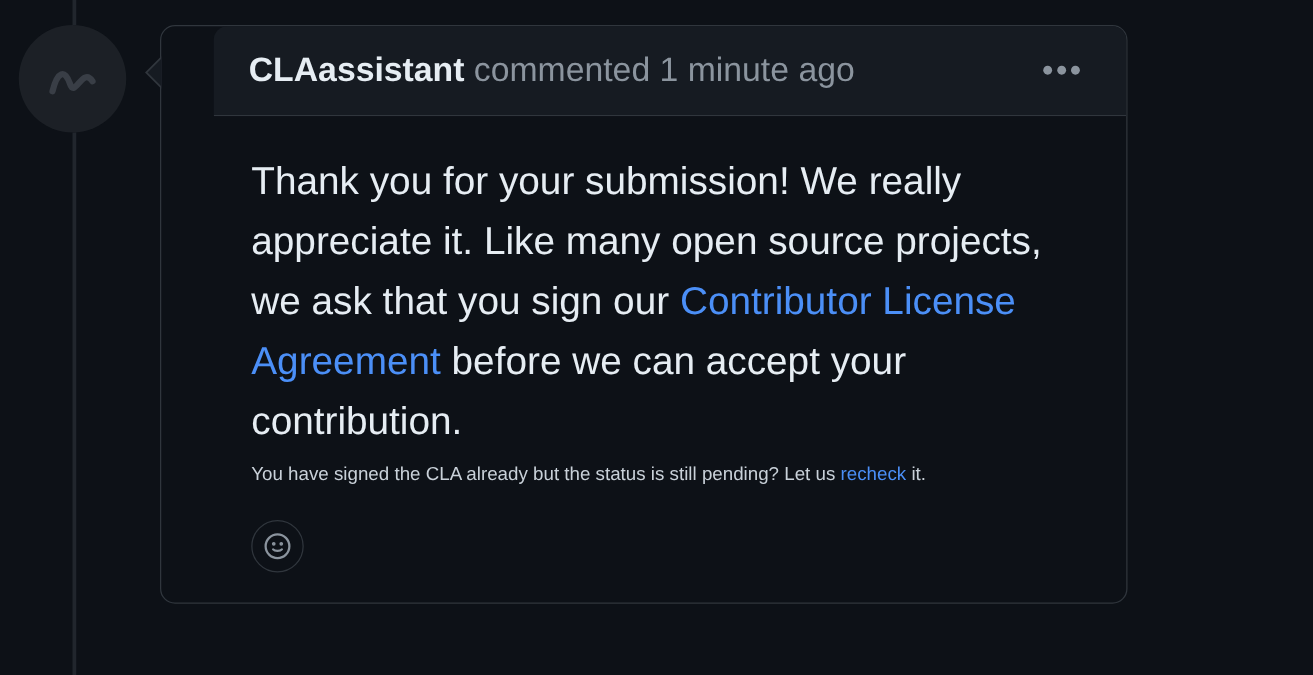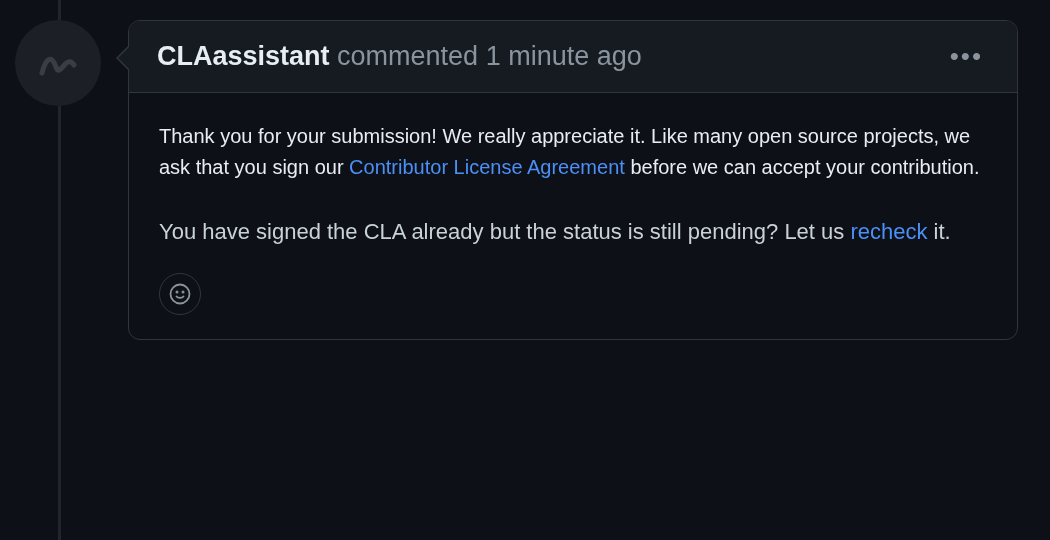--- a/index.html
+++ b/index.html
@@ -45,24 +45,25 @@
       justify-content: center;
     }
     .avatar svg {
       width: 48px;
       height: 48px;
     }
     .comment-box {
       position: absolute;
       left: 128px;
       top: 20px;
-      width: 890px;
+      width: 774px;
       border: 1.5px solid #30363d;
       border-radius: 12px;
       background: #0d1117;
+      padding-left: 42px;
     }
     .triangle {
       position: absolute;
       left: -13px;
       top: 24px;
       width: 0;
       height: 0;
       border-top: 13px solid transparent;
       border-bottom: 13px solid transparent;
       border-right: 13px solid #30363d;
@@ -124,31 +125,31 @@
       background: linear-gradient(180deg, #4a4a4a 0%, #2f2f2f 100%);
       color: #ffffff;
       padding: 4px 14px;
     }
     .badge-right {
       background: linear-gradient(180deg, #e2c24e 0%, #c9a838 100%);
       color: #1a1a1a;
       padding: 4px 16px;
     }
     .para {
-      font-size: 20px;
+      font-size: 31px;
       line-height: 1.55;
       color: #e6edf3;
-      margin-bottom: 36px;
+      margin-bottom: 10px;
     }
     .link {
       color: #4b8ff7;
       cursor: pointer;
     }
     .sub {
-      font-size: 22px;
+      font-size: 15px;
       color: #c9d1d9;
       margin-bottom: 28px;
     }
     .reaction-btn {
       width: 42px;
       height: 42px;
       border-radius: 50%;
       border: 1.5px solid #30363d;
       background: transparent;
       display: flex;

